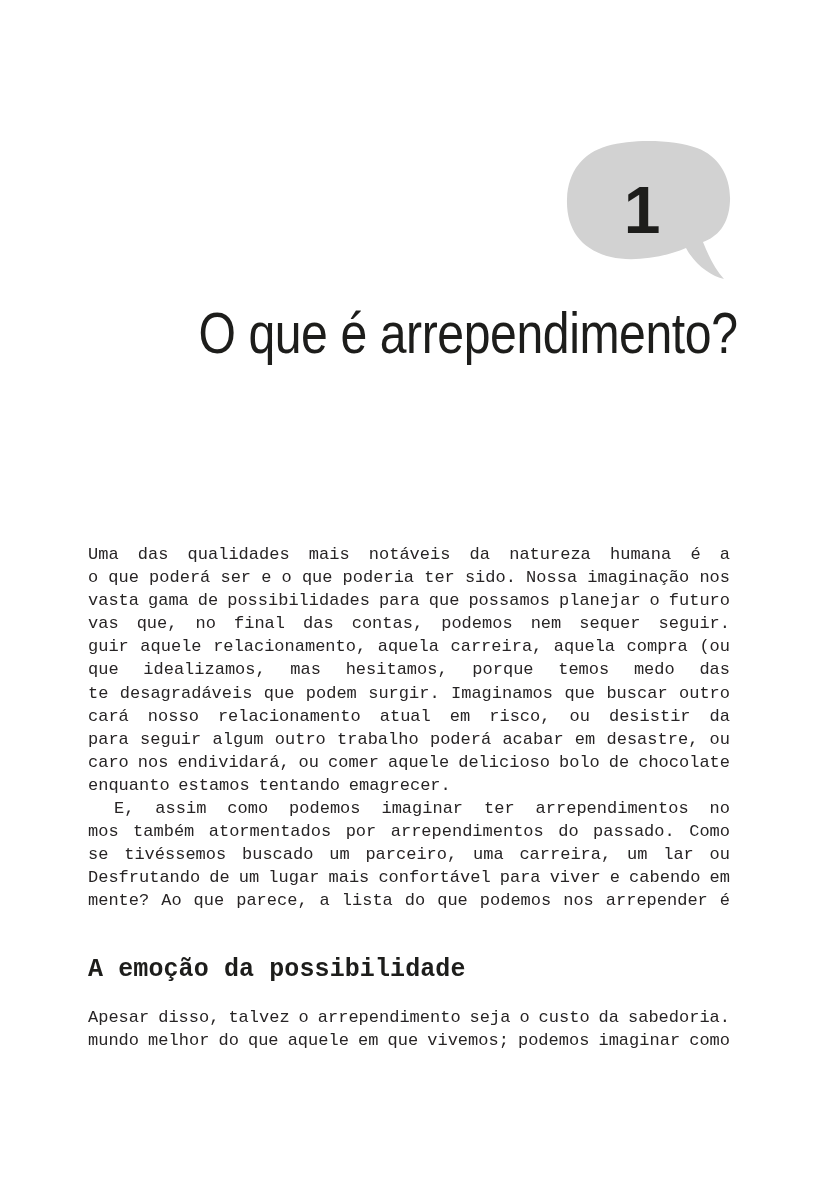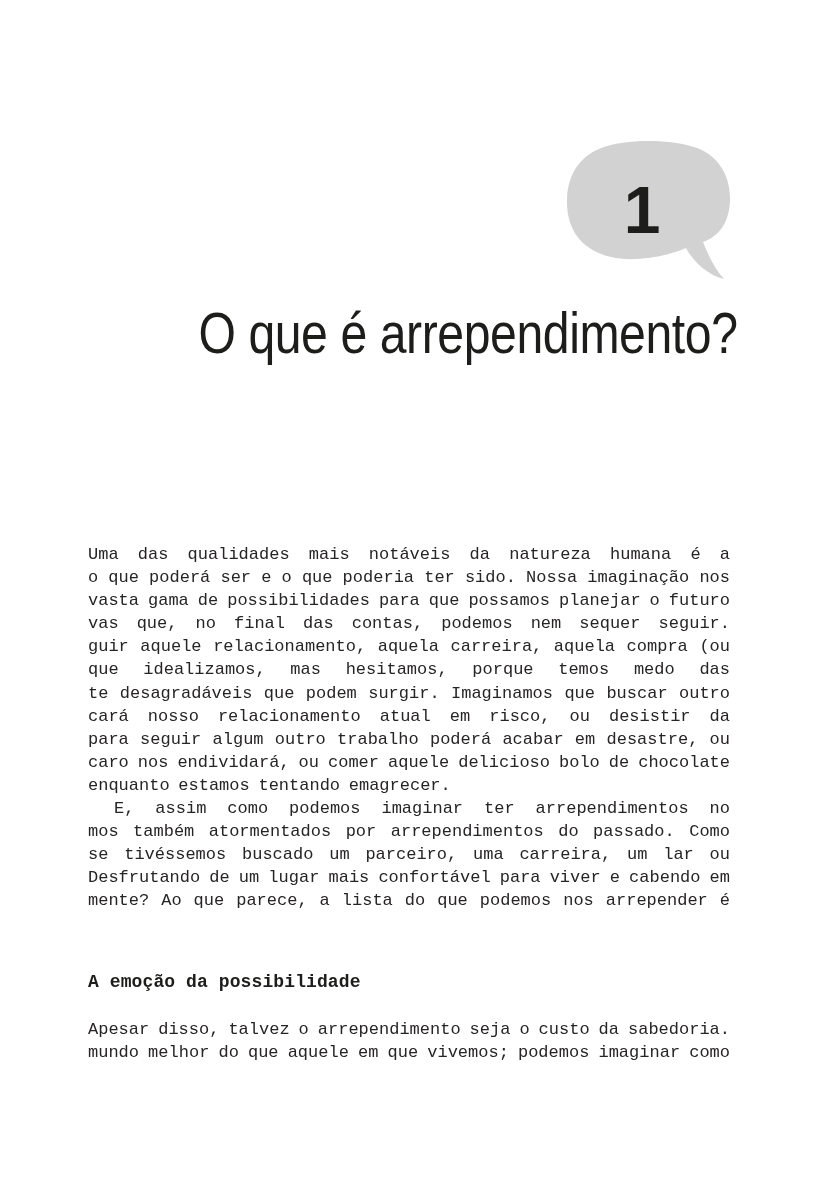--- a/index.html
+++ b/index.html
@@ -75,24 +75,24 @@
   .line {
     text-align: justify;
     text-align-last: justify;
     height: 23.1px;
     overflow: hidden;
   }
   .line.last { text-align-last: left; }
   .line.indent { text-indent: 26px; }
 
   .section-heading {
-    margin-top: 54px;
+    margin-top: 42px;
     margin-bottom: 21px;
     font-weight: 700;
-    font-size: 18px;
+    font-size: 25px;
     line-height: 30px;
     letter-spacing: 0.1px;
     word-spacing: 0;
     color: #1d1d1b;
   }
 </style>
 </head>
 <body>
 
 <div class="page">

